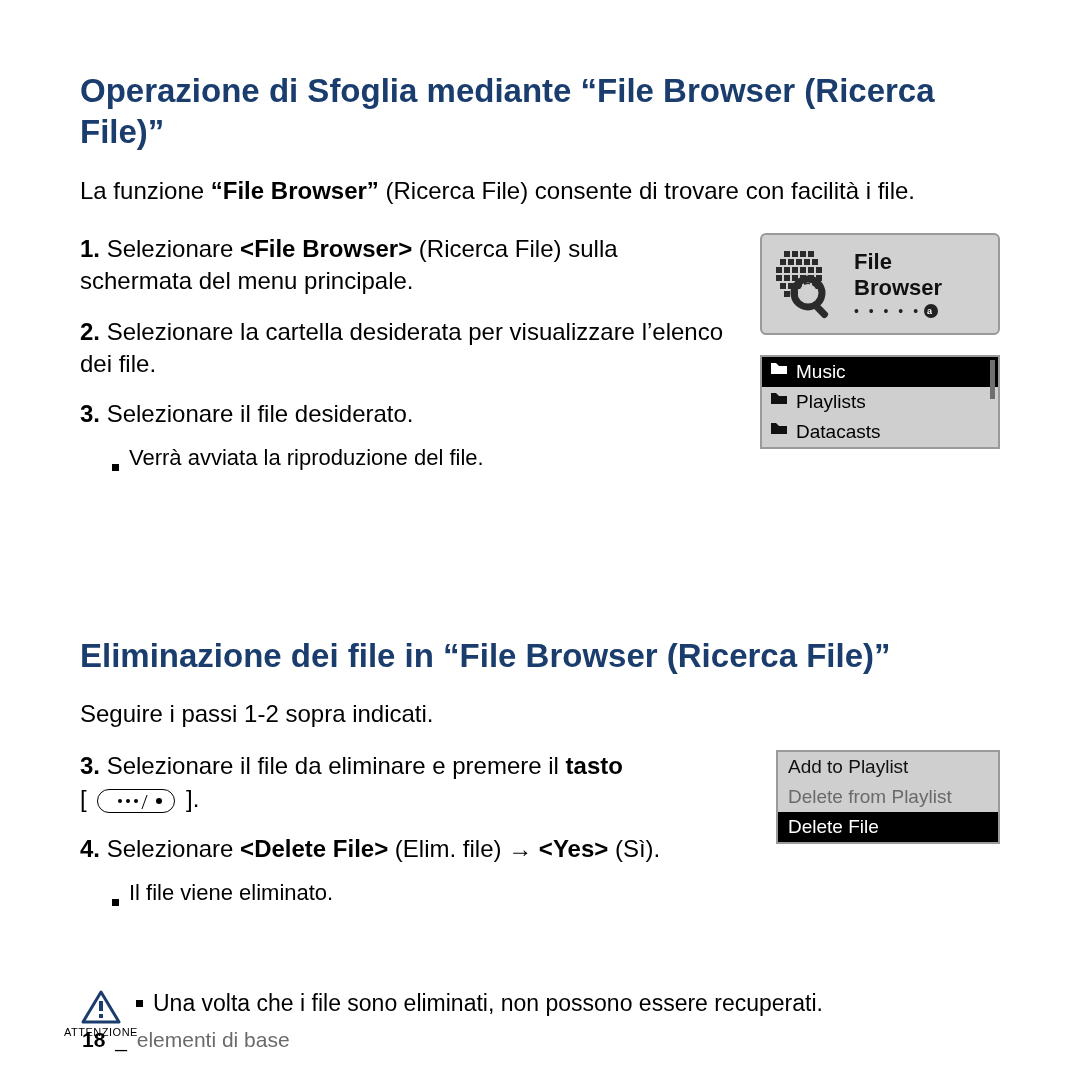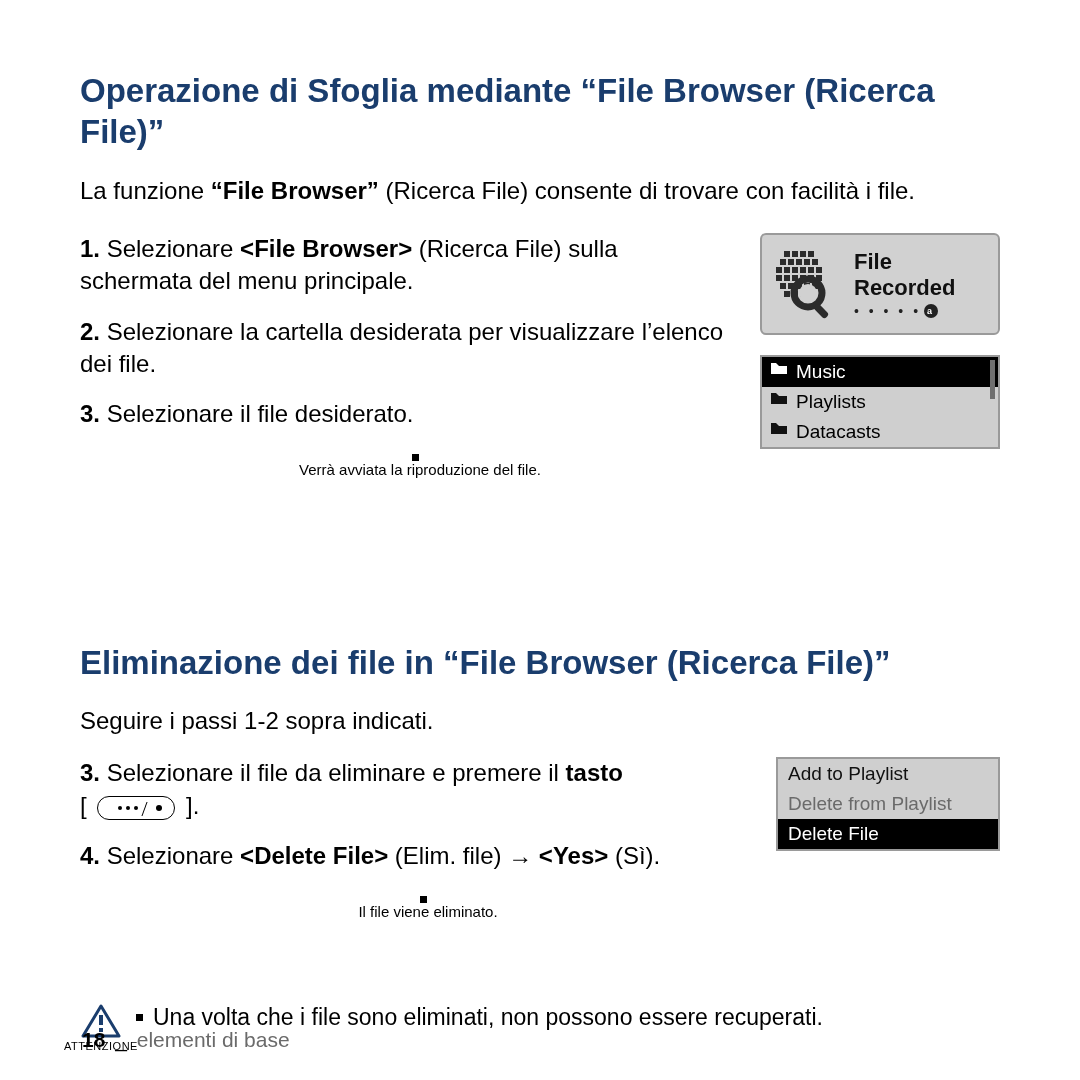--- a/index.html
+++ b/index.html
@@ -33,26 +33,25 @@
   .col-text { flex: 1; }
   .col-fig  { flex: 0 0 auto; }
   .step {
     font-size: 24px;
     line-height: 1.35;
     margin-bottom: 18px;
   }
   .step b { font-weight: bold; }
   .bullet-row {
     display: flex;
-    align-items: center;
-    font-size: 15px;
+    align-items: flex-end;
+    font-size: 22px;
     margin-left: 32px;
     margin-top: -4px;
     margin-bottom: 14px;
-    flex-direction: column;
   }
   .bullet-row .sq {
     width: 7px; height: 7px; background:#000; margin-top: 9px; margin-right: 10px; flex:0 0 auto;
   }
   .section2 { margin-top: 150px; }
 
   
   .fb-card {
     width: 240px;
     background: #d1d1d1;
@@ -206,21 +205,21 @@
               <rect x="26" y="42" width="6" height="6"></rect>
               <rect x="34" y="42" width="6" height="6"></rect>
           </g>
 
           <circle cx="34" cy="44" r="14" fill="none" stroke="#2b2b2b" stroke-width="7"></circle>
           <circle cx="34" cy="44" r="9" fill="#d1d1d1"></circle>
           <rect x="44" y="54" width="16" height="7" rx="3" fill="#2b2b2b" transform="rotate(45 44 54)"></rect>
         </svg>
       </div>
       <div class="fb-text">
-        <div class="fb-title">File Recorded</div>
+        <div class="fb-title">File Browser</div>
         <div class="fb-dots">
           <span>• • • • •</span>
           <span class="ci">a</span>
         </div>
       </div>
     </div>
 
     <div class="folder-list">
       <div class="scroll"></div>
     <div class="folder-item selected">

